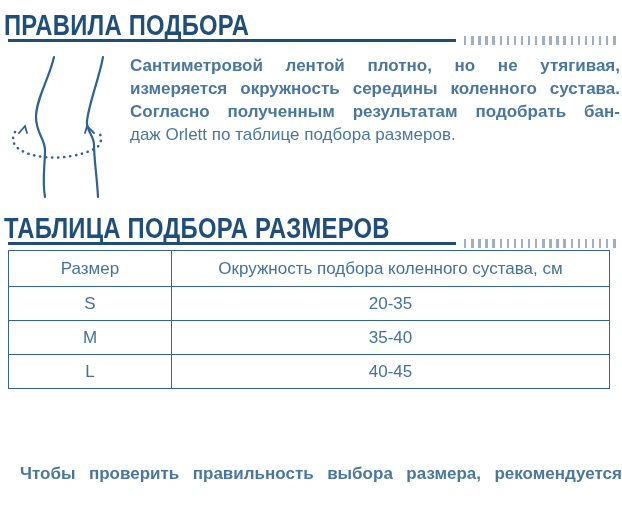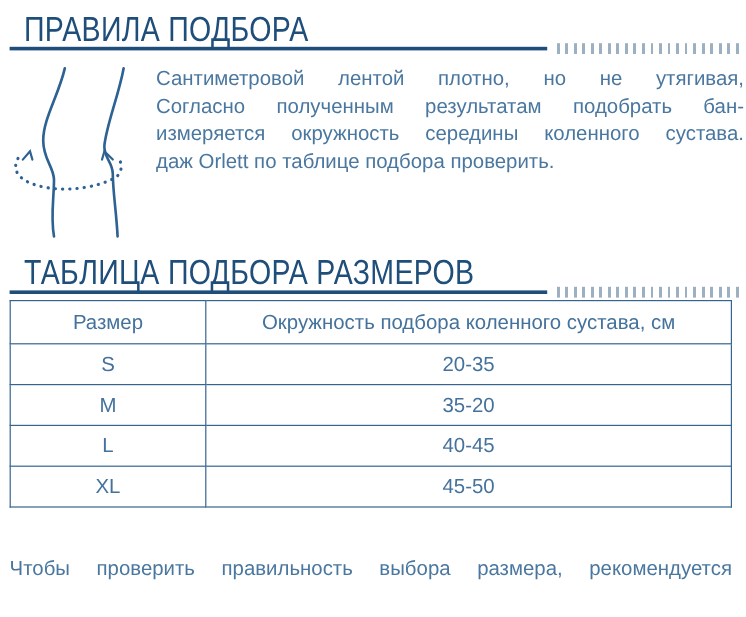--- a/index.html
+++ b/index.html
@@ -1,42 +1,42 @@
 <!DOCTYPE html>
 <html><head>
 <meta charset="utf-8">
 <style>
   html,body { margin:0; padding:0; }
   body {
     width:622px; height:514px; background:#ffffff; position:relative;
     font-family:"Liberation Sans", sans-serif; overflow:hidden;
   }
   .heading {
-    position:absolute; left:20px; color:#1e4e79; font-size:29px; line-height:32px;
-    font-weight:400; white-space:nowrap;
+    position:absolute; left:4px; color:#1e4e79; font-size:29px; line-height:32px;
+    font-weight:700; white-space:nowrap;
   }
   .heading > span { display:inline-block; transform:scaleX(0.82); transform-origin:0 50%; letter-spacing:0.3px; }
   #rules-heading { top:9px; }
   #table-heading { top:212px; }
 
   .rule-row { position:absolute; left:8px; right:2px; height:9px; display:flex; align-items:center; }
   #rule1 { top:36px; }
   #rule2 { top:239px; }
   .rule-line { flex:1; height:3px; background:#1e4e79; }
   .rule-ticks {
     width:156px; height:9px; margin-left:8px;
     background:repeating-linear-gradient(to right,#9db0c2 0 2.4px, transparent 2.4px 7.1px);
   }
 
   #knee-illustration { position:absolute; left:2px; top:53px; }
 
   .para { position:absolute; color:#4a779f; font-size:17px; }
-  .para .just { text-align:justify; text-align-last:justify; }
+  .para .just { text-align:justify; text-align-last:justify;font-weight:bold; }
   #para1 { left:130px; top:54px; width:490px; line-height:23px; }
-  #note  { left:8px;  top:462px; width:602px; line-height:24px; }
+  #note  { left:20px;  top:462px; width:602px; line-height:24px; }
 
   #size-table {
     position:absolute; left:8px; top:250px; width:602px;
     border-collapse:collapse; color:#44729c; font-size:17px; table-layout:fixed;
   }
   #size-table th, #size-table td {
     border:1.5px solid #35658f; text-align:center; font-weight:normal; padding:0;
   }
   #size-table th { height:35px; }
   #size-table td { height:33px; }
@@ -58,23 +58,23 @@
     <path d="M 52,4 C 47,26 34,46 34,64 C 34,80 43,86 43,97 C 43,112 40,128 43,144" stroke-width="2.2"></path>
     <path d="M 101,4 C 97,26 87,50 85,68 C 84,78 92,82 92,92 C 92,106 95,124 96,144" stroke-width="2.2"></path>
     <path d="M 13,79 C 7,90 15,99 35,103 C 55,107 80,103 94,95 C 99,92 100,86 98,81" stroke-width="2.6" stroke-dasharray="0.2 5.8"></path>
     <path d="M 17,80 L 23,73 L 25,80" stroke-width="1.8" stroke-linejoin="miter"></path>
     <path d="M 92,80 L 85,73 L 83,80" stroke-width="1.8" stroke-linejoin="miter"></path>
   </g>
 </svg>
 
 <div class="para" id="para1">
   <div class="just">Сантиметровой лентой плотно, но не утягивая,</div>
+  <div class="just">измеряется окружность середины коленного сустава.</div>
   <div class="just">Согласно полученным результатам подобрать бан-</div>
-  <div class="just">измеряется окружность середины коленного сустава.</div>
-  <div>даж Orlett по таблице подбора проверить.</div>
+  <div>даж Orlett по таблице подбора размеров.</div>
 </div>
 
 <div class="heading" id="table-heading">
   <span>ТАБЛИЦА ПОДБОРА РАЗМЕРОВ</span>
 </div>
 <div class="rule-row" id="rule2">
   <div class="rule-line"></div>
   <div class="rule-ticks"></div>
 </div>
 
@@ -85,28 +85,24 @@
       <th>Окружность подбора коленного сустава, см</th>
     </tr>
   </thead>
   <tbody>
     <tr>
       <td>S</td>
       <td>20-35</td>
     </tr>
     <tr>
       <td>M</td>
-      <td>35-20</td>
+      <td>35-40</td>
     </tr>
     <tr>
       <td>L</td>
       <td>40-45</td>
-    </tr>
-    <tr>
-      <td>XL</td>
-      <td>45-50</td>
     </tr>
   </tbody>
 </table>
 
 <div class="para" id="note">
   <div class="just">Чтобы проверить правильность выбора размера, рекомендуется</div>
 </div>
 
 </body></html>

